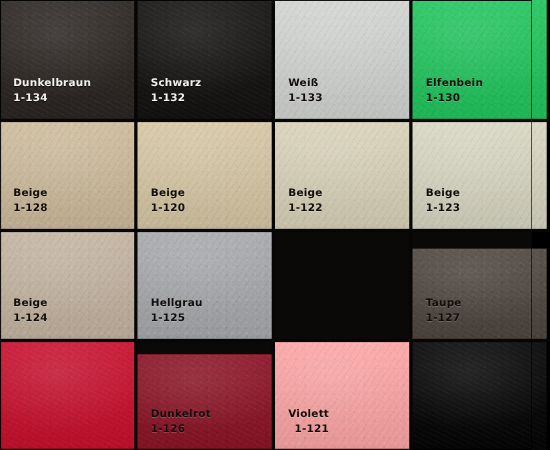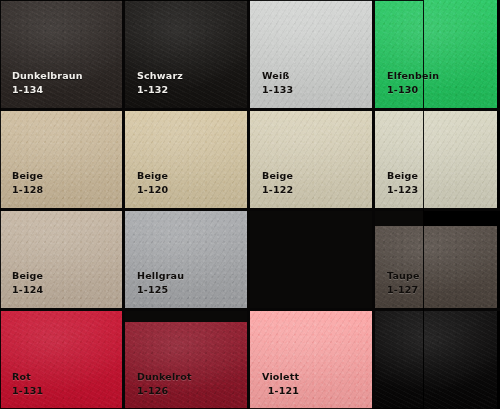--- a/index.html
+++ b/index.html
@@ -1,19 +1,19 @@
 <!DOCTYPE html>
 <html><head>
 <meta charset="utf-8">
 <style>
   html,body{margin:0;padding:0;background:#000;}
   body{width:500px;height:409px;overflow:hidden;
        font-family:"DejaVu Sans","Liberation Sans",sans-serif;}
 
-  #sheet{position:relative;width:424px;height:409px;background:#0a0908;
+  #sheet{position:relative;width:484px;height:409px;background:#0a0908;
          box-sizing:border-box;}
 
   .grid{position:absolute;inset:0;display:grid;
         grid-template-columns:122px 3px 122px 3px 122px 3px 122px 3px;
         grid-template-rows:108px 3px 97px 3px 97px 3px 98px;}
 
   .swatch{position:relative;overflow:hidden;}
   .swatch.empty{background:#060505;}
 
   
@@ -161,24 +161,20 @@
         <div class="label dark">
           <span class="nm">Taupe</span>
           <span class="cd">1-127</span>
         </div>
       </div>
       <div class="hsep" style="grid-area: 6 / 1 / auto / -1;"></div>
       <div class="swatch" style="background: rgb(200, 16, 46); grid-area: 7 / 1;">
         <div class="sheen"></div>
         <div class="grain2"></div>
         <div class="grain"></div>
-        <div class="label dark">
-          <span class="nm">Rot</span>
-          <span class="cd">1-131</span>
-        </div>
       </div>
       <div class="vsep" style="grid-area: 7 / 2;"></div>
       <div class="swatch" style="background: rgb(139, 20, 38); grid-area: 7 / 3; margin-top: 11px;">
         <div class="sheen"></div>
         <div class="grain2"></div>
         <div class="grain"></div>
         <div class="label dark">
           <span class="nm">Dunkelrot</span>
           <span class="cd">1-126</span>
         </div>

